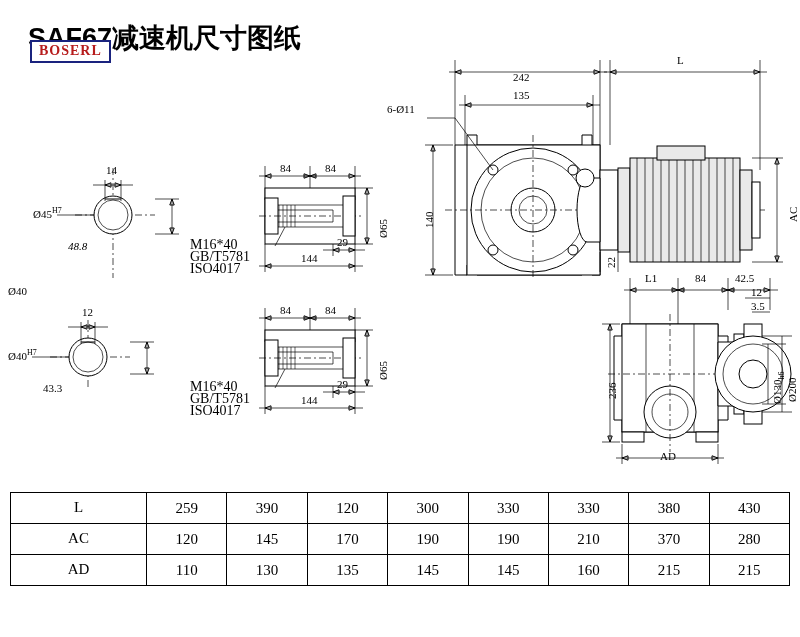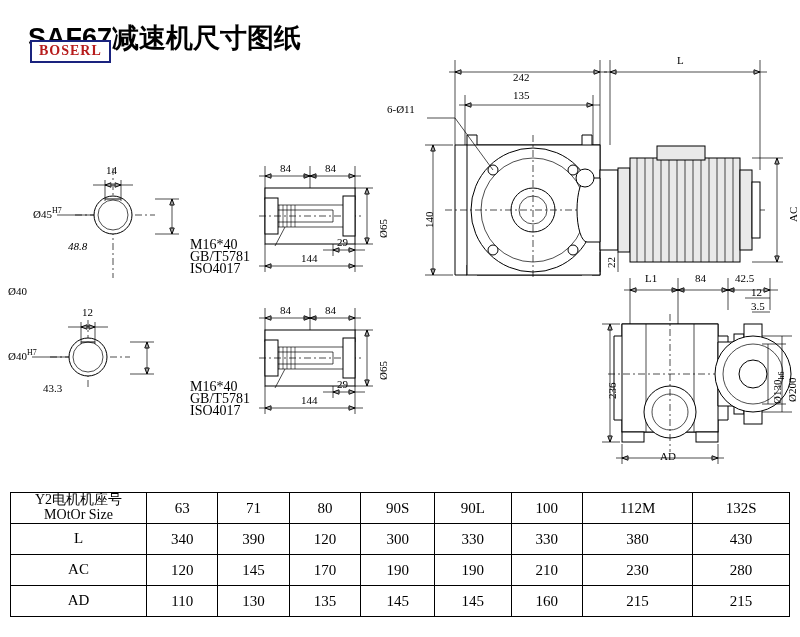--- a/index.html
+++ b/index.html
@@ -418,53 +418,39 @@
   <div class="abs lbl vert" style="left:171px;top:142px;">
     <span>Ø130</span><sub style="font-size:8px;">h6</sub>
   </div>
   <div class="abs lbl vert" style="left:186px;top:140px;">Ø200</div>
   <div class="abs lbl" style="left:60px;top:188px;">AD</div>
 </div>
 
 <table class="abs" id="spec-table">
   <tbody>
     <tr>
-      <td class="rowhead">
-        <span class="l1">Y2电机机座号</span>
-        <span class="l2">MOtOr Size</span>
-      </td>
-      <td>63</td>
-      <td>71</td>
-      <td>80</td>
-      <td>90S</td>
-      <td>90L</td>
-      <td>100</td>
-      <td>112M</td>
-      <td>132S</td>
-    </tr>
-    <tr>
       <td class="rowhead">L</td>
-      <td>340</td>
+      <td>259</td>
       <td>390</td>
       <td>120</td>
       <td>300</td>
       <td>330</td>
       <td>330</td>
       <td>380</td>
       <td>430</td>
     </tr>
     <tr>
       <td class="rowhead">AC</td>
       <td>120</td>
       <td>145</td>
       <td>170</td>
       <td>190</td>
       <td>190</td>
       <td>210</td>
-      <td>230</td>
+      <td>370</td>
       <td>280</td>
     </tr>
     <tr>
       <td class="rowhead">AD</td>
       <td>110</td>
       <td>130</td>
       <td>135</td>
       <td>145</td>
       <td>145</td>
       <td>160</td>

